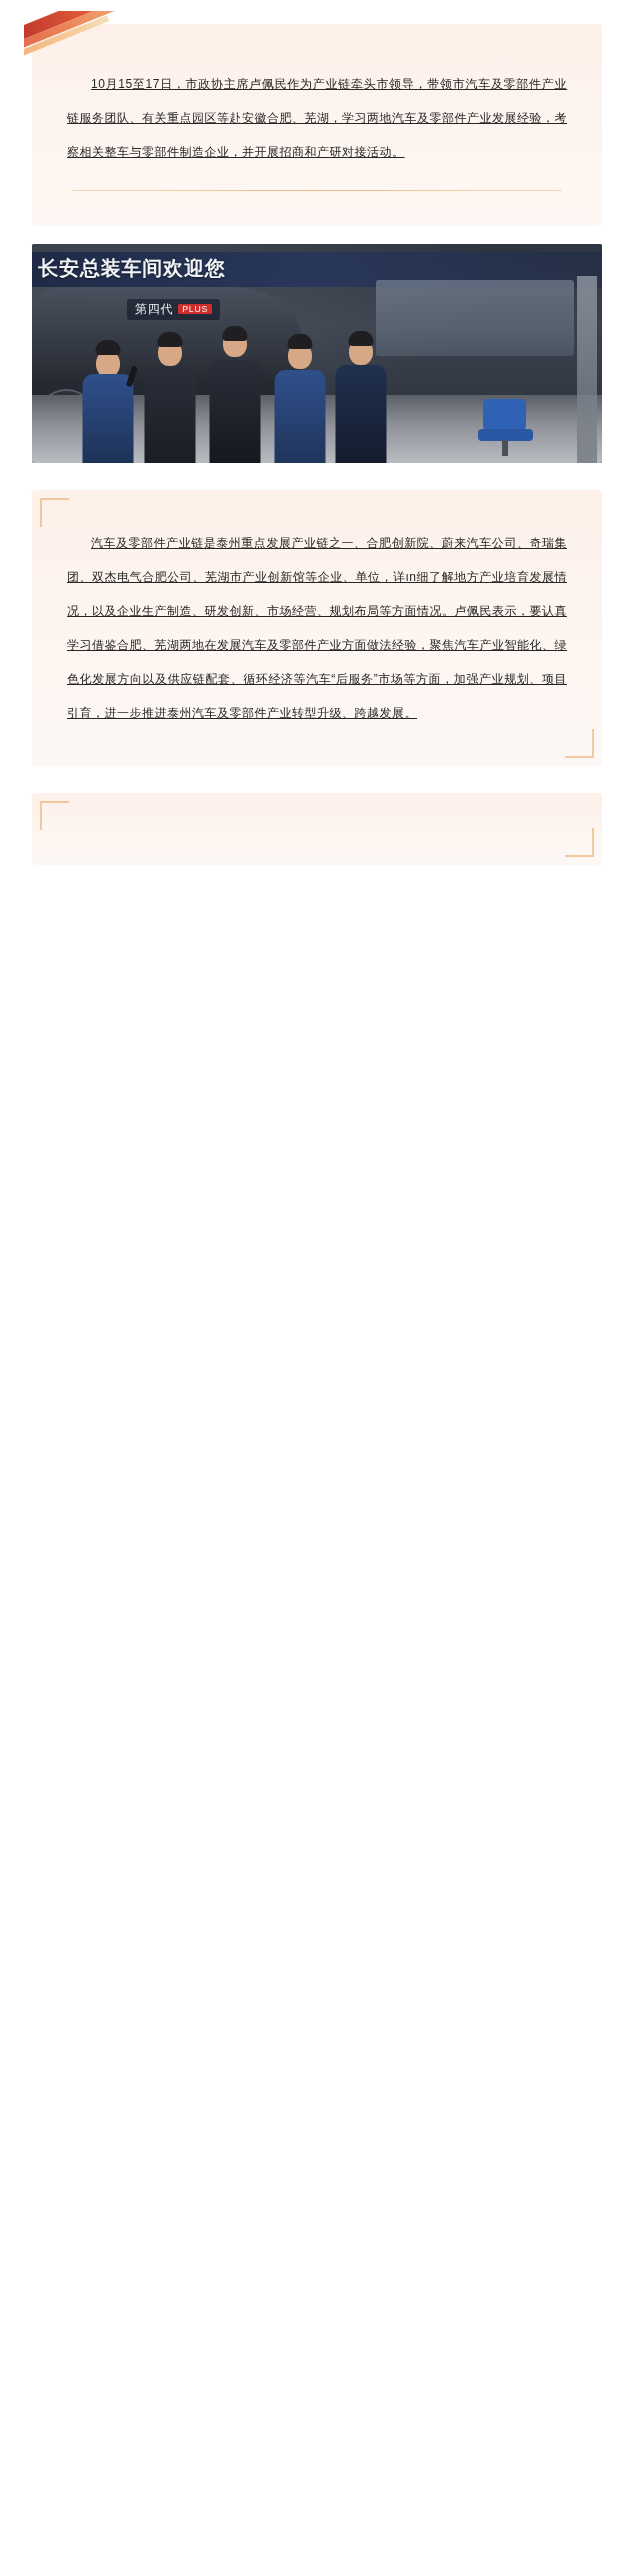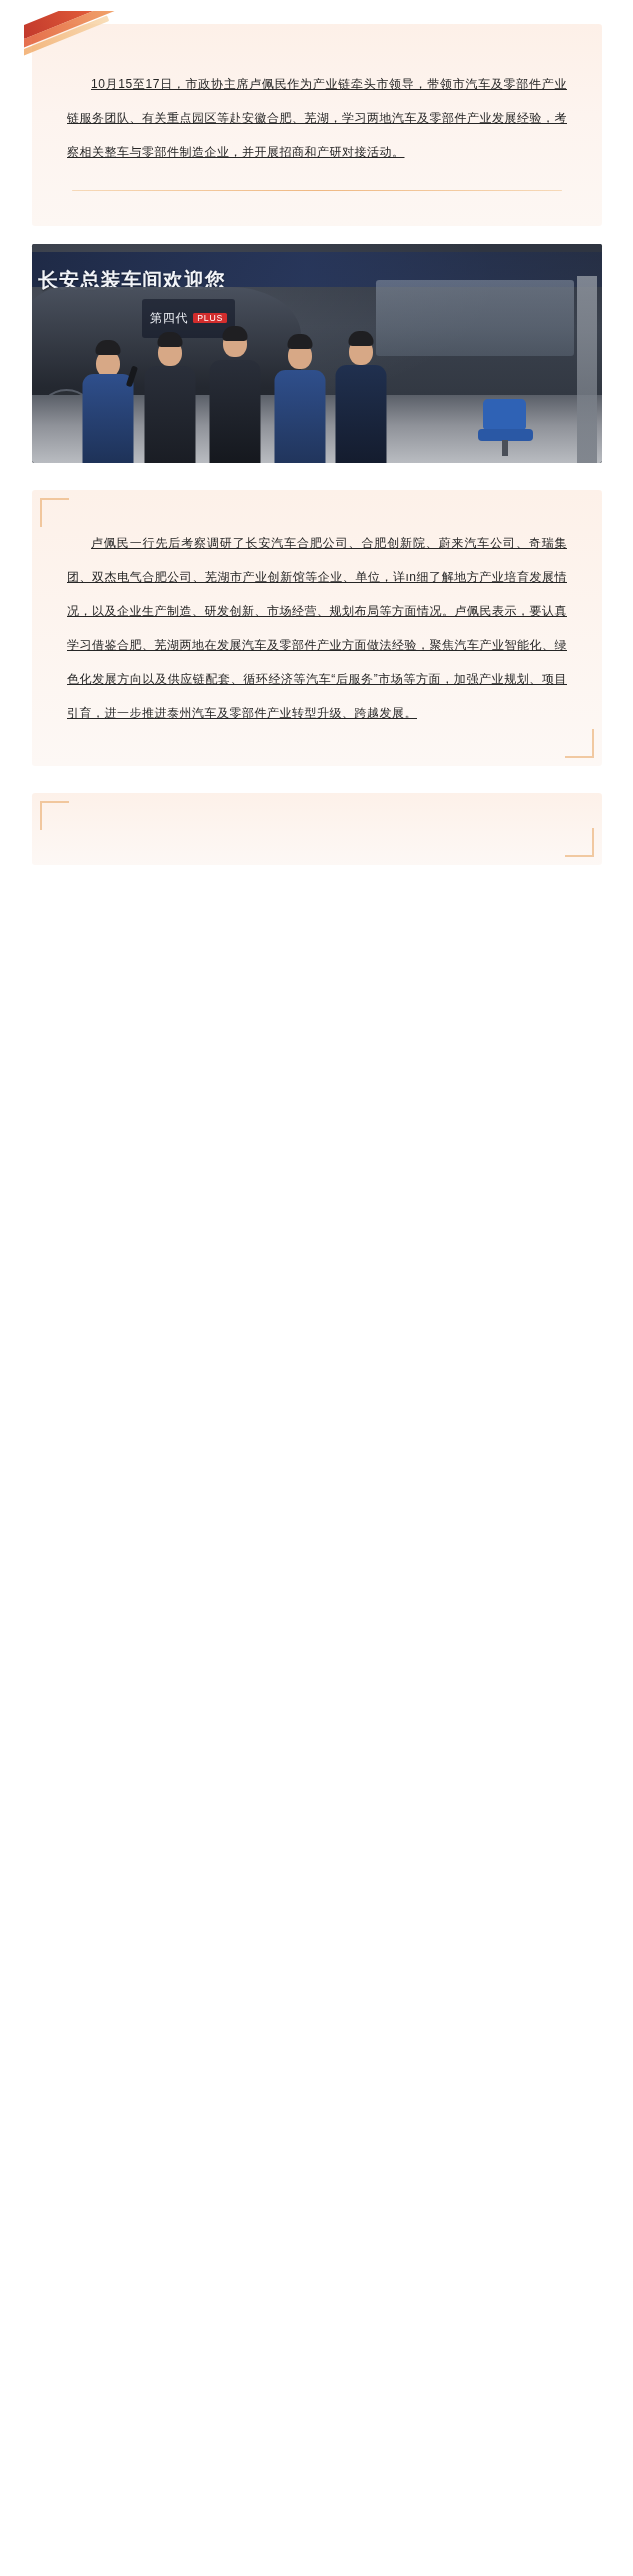--- a/index.html
+++ b/index.html
@@ -111,21 +111,21 @@
   
   .photo .banner {
     position: absolute;
     left: 0; top: 8px;
     width: 100%;
     height: 35px;
     background: linear-gradient(90deg, rgba(28,40,70,.92) 0%, rgba(36,52,92,.85) 48%, rgba(30,42,72,.55) 100%);
   }
   .photo .banner-text {
     position: absolute;
-    left: 6.3px; top: 23px;
+    left: 6.3px; top: 11px;
     color: #f2f4f8;
     font-size: 20px;
     font-weight: 700;
     letter-spacing: 0.8px;
     white-space: nowrap;
     text-shadow: 0 0.8px 1.6px rgba(0,0,0,.55);
   }
   
   .photo .car {
     position: absolute;
@@ -147,22 +147,22 @@
   .photo .screen {
     position: absolute;
     right: 28.5px; top: 36px;
     width: 198px; height: 76px;
     background: linear-gradient(180deg, #8d98a8 0%, #5d6876 100%);
     opacity: .55;
     border-radius: 3.2px;
   }
   .photo .sub-banner {
     position: absolute;
-    left: 110px; top: 55px;
-    padding: 11px 8px;
+    left: 95px; top: 55px;
+    padding: 2px 8px;
     background: rgba(12,18,34,.55);
     color: #eef1f6;
     font-size: 12px;
     letter-spacing: 0.8px;
     border-radius: 3px;
     white-space: nowrap;
   }
   .photo .badge {
     display: inline-block;
     margin-left: 4.8px;
@@ -330,21 +330,21 @@
             <div class="head"></div>
             <div class="hair"></div>
             <div class="body"></div>
           </div>
       </div>
     </div>
   </div>
 
   <div class="card card-two">
     <div class="corner-tl"></div>
-    <p class="para">卢佩民一行先后考察调研了长安汽车合肥公司、合肥创新院、蔚来汽车公司、奇瑞集团、双杰电气合肥公司、芜湖市产业创新馆等企业、单位，详ın细了解地方产业培育发展情况，以及企业生产制造、研发创新、市场经营、规划布局等方面情况。卢佩民表示，要认真学习借鉴合肥、芜湖两地在发展汽车及零部件产业方面做法经验，聚焦汽车产业智能化、绿色化发展方向以及供应链配套、循环经济等汽车“后服务”市场等方面，加强产业规划、项目引育，进一步推进泰州汽车及零部件产业转型升级、跨越发展。</p>
+    <p class="para">汽车及零部件产业链是泰州重点发展产业链之一、合肥创新院、蔚来汽车公司、奇瑞集团、双杰电气合肥公司、芜湖市产业创新馆等企业、单位，详ın细了解地方产业培育发展情况，以及企业生产制造、研发创新、市场经营、规划布局等方面情况。卢佩民表示，要认真学习借鉴合肥、芜湖两地在发展汽车及零部件产业方面做法经验，聚焦汽车产业智能化、绿色化发展方向以及供应链配套、循环经济等汽车“后服务”市场等方面，加强产业规划、项目引育，进一步推进泰州汽车及零部件产业转型升级、跨越发展。</p>
     <div class="corner-br"></div>
   </div>
 
   <div class="card card-three">
     <div class="corner-tl"></div>
     <div class="corner-br"></div>
   </div>
 
 </div>
 

